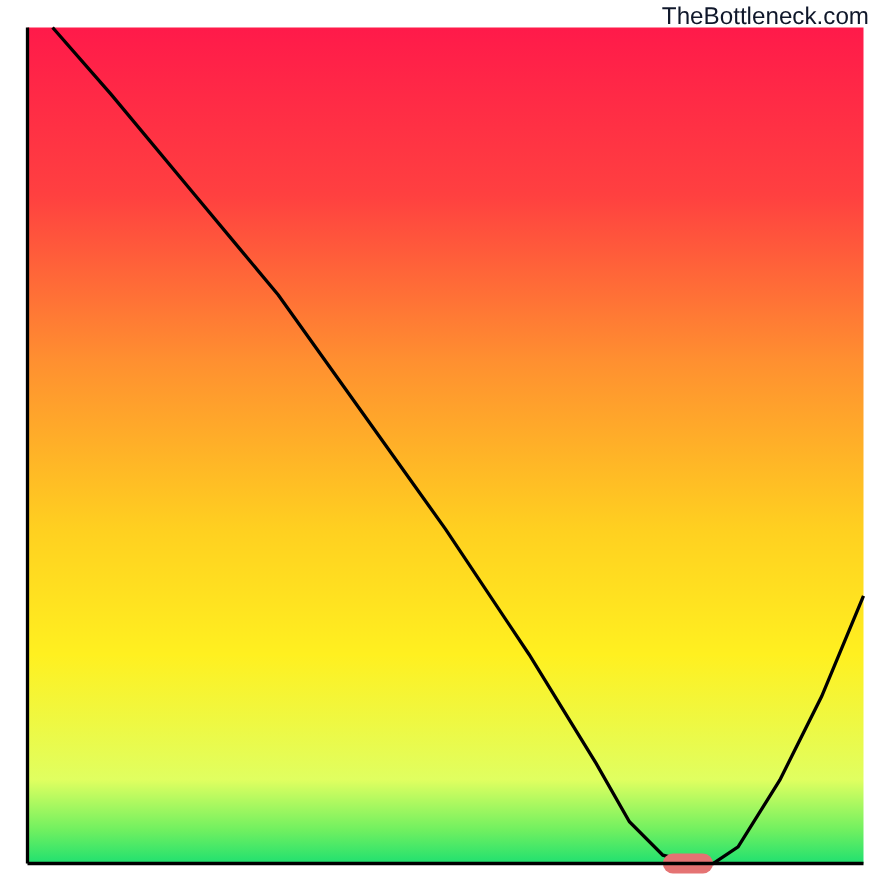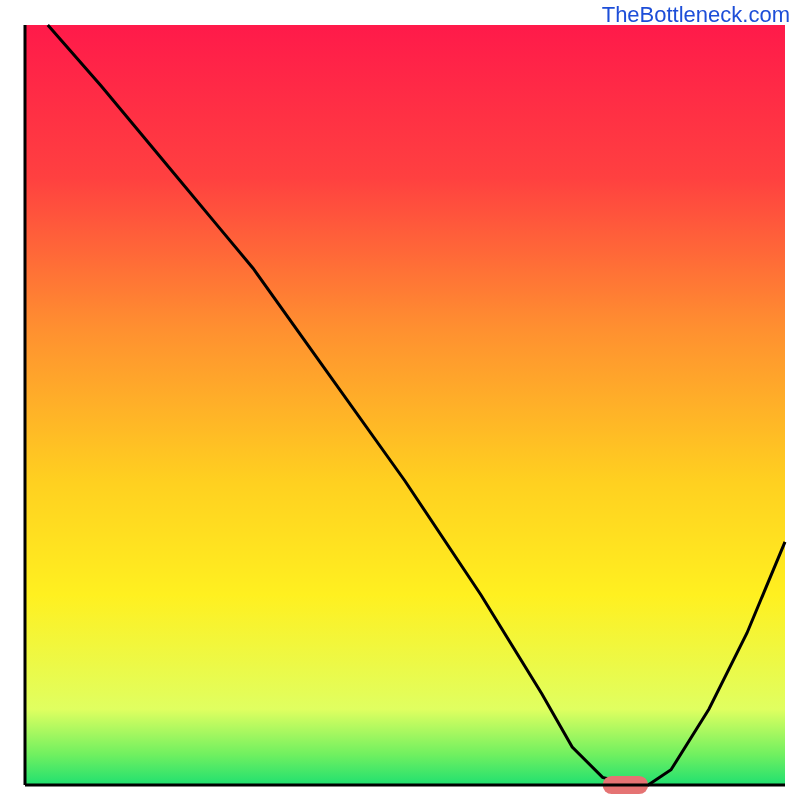--- a/index.html
+++ b/index.html
@@ -13,21 +13,21 @@
   }
   .container {
     position: relative;
     width: 800px;
     height: 800px;
   }
   .watermark {
     position: absolute;
     top: 2px;
     right: 10px;
-    color: #1d4ed8;
+    color: #0f172a;
     font-size: 22px;
     font-weight: 400;
     z-index: 10;
   }
   svg.chart {
     position: absolute;
     top: 0;
     left: 0;
     width: 800px;
     height: 800px;

